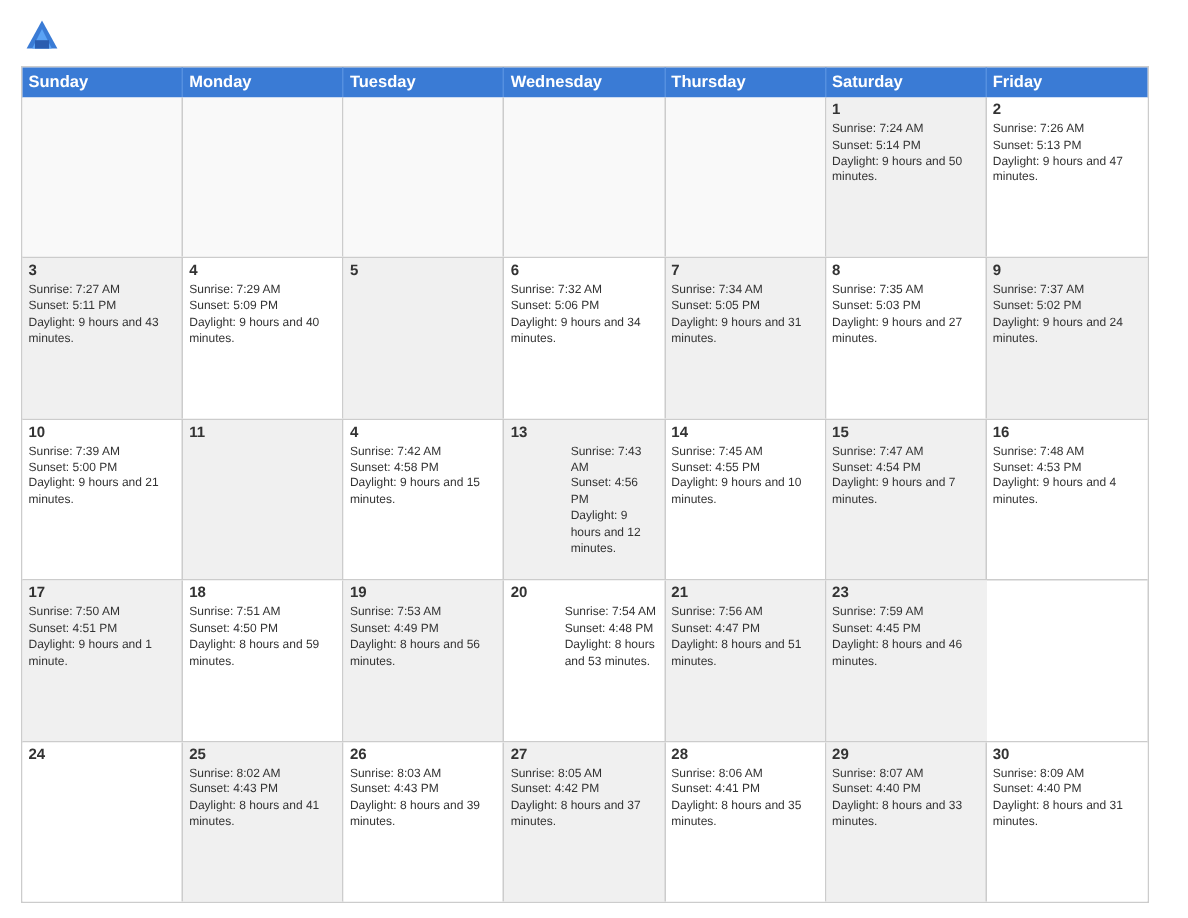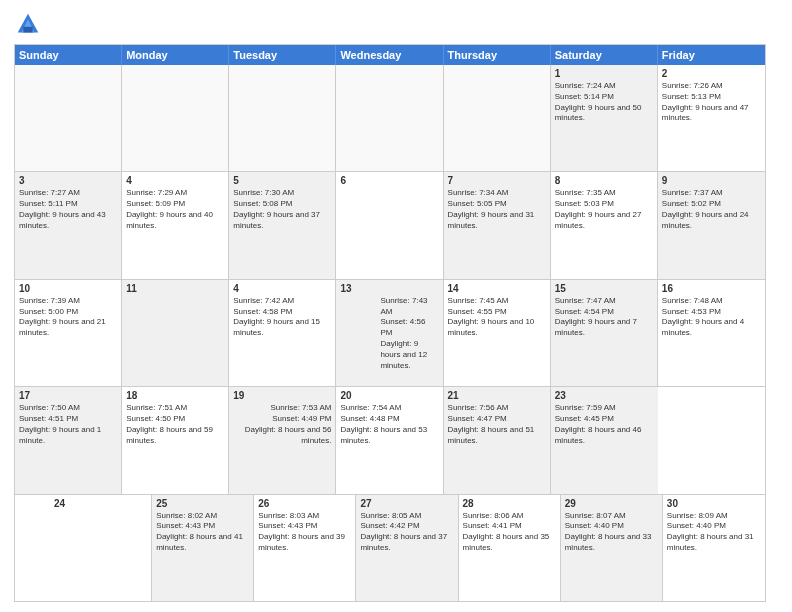--- a/index.html
+++ b/index.html
@@ -84,21 +84,21 @@
       flex: 1;
       display: flex;
       flex-direction: column;
     }
     .cal-row {
       display: grid;
       grid-template-columns: repeat(7, 1fr);
       flex: 1;
       border-bottom: 1px solid #ccc;
     }
-    .cal-row:last-child { border-bottom: none; margin-left: 35px; }
+    .cal-row:last-child { border-bottom: none; }
     .cal-cell {
       border-right: 1px solid #ccc;
       padding: 3px 4px;
       font-size: 8.5px;
       color: #333;
       vertical-align: top;
       min-height: 0;
       background: #fff;
     }
     .cal-cell:last-child { border-right: none; }
@@ -176,26 +176,26 @@
 Daylight: 9 hours and 43 minutes.</div>
           </div>
           <div class="cal-cell">
             <span class="day-num">4</span>
             <div class="cell-text" style="white-space: pre-line;">Sunrise: 7:29 AM
 Sunset: 5:09 PM
 Daylight: 9 hours and 40 minutes.</div>
           </div>
           <div class="cal-cell shaded">
             <span class="day-num">5</span>
-            <div class="cell-text" style="white-space: pre-line;">Sunrise: 7:30 AM
-Sunset: 5:08 PM
-Daylight: 9 hours and 37 minutes.</div>
           </div>
           <div class="cal-cell">
             <span class="day-num">6</span>
+            <div class="cell-text" style="white-space: pre-line;">Sunrise: 7:32 AM
+Sunset: 5:06 PM
+Daylight: 9 hours and 34 minutes.</div>
           </div>
           <div class="cal-cell shaded">
             <span class="day-num">7</span>
             <div class="cell-text" style="white-space: pre-line;">Sunrise: 7:34 AM
 Sunset: 5:05 PM
 Daylight: 9 hours and 31 minutes.</div>
           </div>
           <div class="cal-cell">
             <span class="day-num">8</span>
             <div class="cell-text" style="white-space: pre-line;">Sunrise: 7:35 AM
@@ -258,27 +258,27 @@
 Daylight: 9 hours and 1 minute.</div>
           </div>
           <div class="cal-cell">
             <span class="day-num">18</span>
             <div class="cell-text" style="white-space: pre-line;">Sunrise: 7:51 AM
 Sunset: 4:50 PM
 Daylight: 8 hours and 59 minutes.</div>
           </div>
           <div class="cal-cell shaded">
             <span class="day-num">19</span>
-            <div class="cell-text" style="white-space: pre-line; text-align: right;">Sunrise: 7:53 AM
+            <div class="cell-text" style="white-space: pre-line;">Sunrise: 7:53 AM
 Sunset: 4:49 PM
 Daylight: 8 hours and 56 minutes.</div>
           </div>
           <div class="cal-cell">
             <span class="day-num">20</span>
-            <div class="cell-text" style="white-space: pre-line;">Sunrise: 7:54 AM
+            <div class="cell-text" style="white-space: pre-line; margin-left: 36px;">Sunrise: 7:54 AM
 Sunset: 4:48 PM
 Daylight: 8 hours and 53 minutes.</div>
           </div>
           <div class="cal-cell shaded">
             <span class="day-num">21</span>
             <div class="cell-text" style="white-space: pre-line;">Sunrise: 7:56 AM
 Sunset: 4:47 PM
 Daylight: 8 hours and 51 minutes.</div>
           </div>
           <div class="cal-cell shaded">

